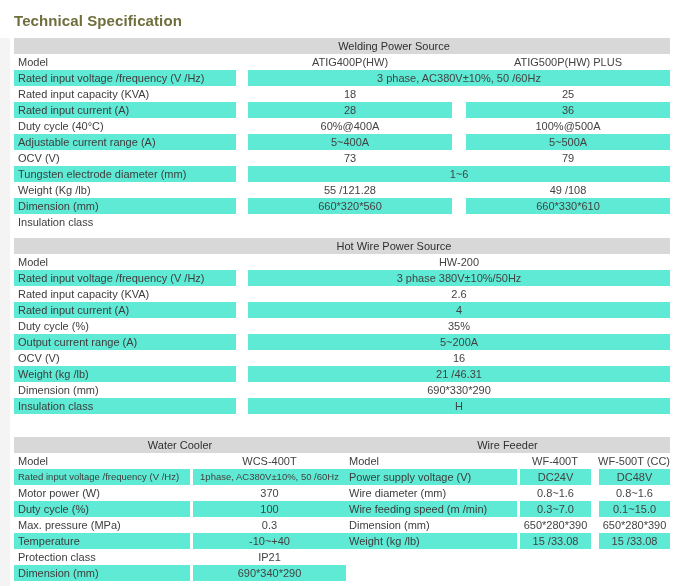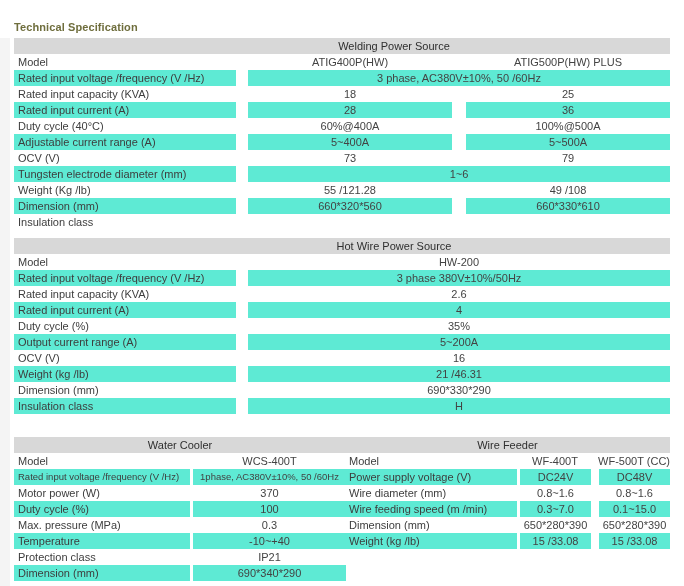--- a/index.html
+++ b/index.html
@@ -2,21 +2,21 @@
 <html><head>
 <meta charset="utf-8">
 <style>
   html,body { margin:0; padding:0; background:#ffffff; }
   .page {
     position:relative; width:684px; height:586px; overflow:hidden;
     font-family:"Liberation Sans", sans-serif; color:#3d3d3d; background:#ffffff;
   }
   .left-strip { position:absolute; left:0; top:38px; width:10px; height:548px; background:#f4f4f4; }
   .page-title {
-    position:absolute; left:14px; top:21px; font-size:11px; font-weight:bold;
+    position:absolute; left:14px; top:12px; font-size:15px; font-weight:bold;
     color:#6f6e3d; letter-spacing:0.1px;
   }
   .spec-table { position:absolute; font-size:11px; }
   #t-welding   { left:14px;  top:38px;  width:656px; }
   #t-hotwire   { left:14px;  top:238px; width:656px; }
   #t-water     { left:14px;  top:437px; width:332px; }
   #t-feeder    { left:345px; top:437px; width:325px; }
 
   .thead {
     height:16px; line-height:16px; background:#d8d8d8; color:#2f2f2f;

